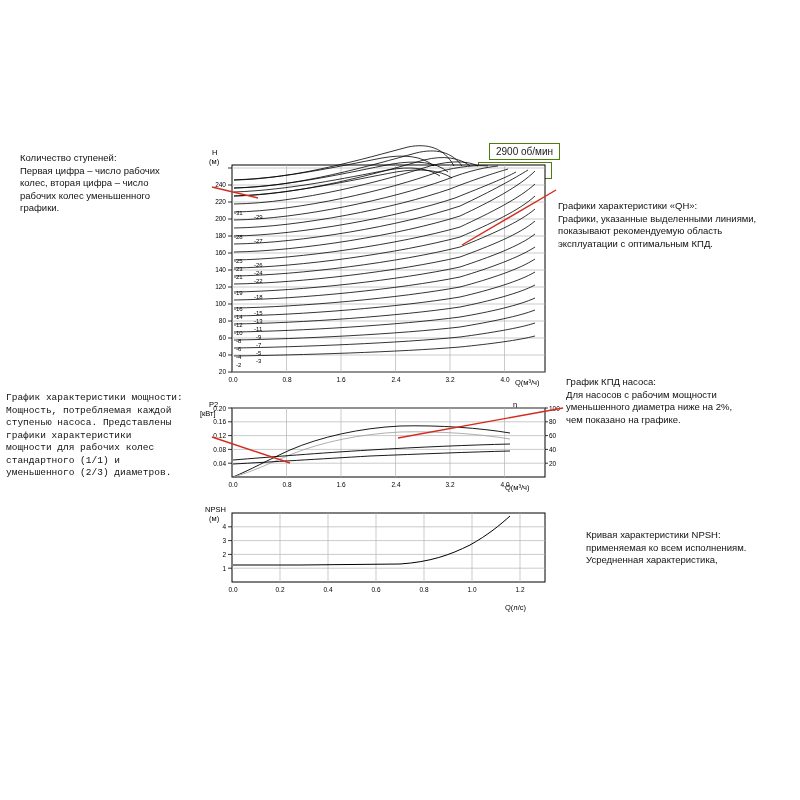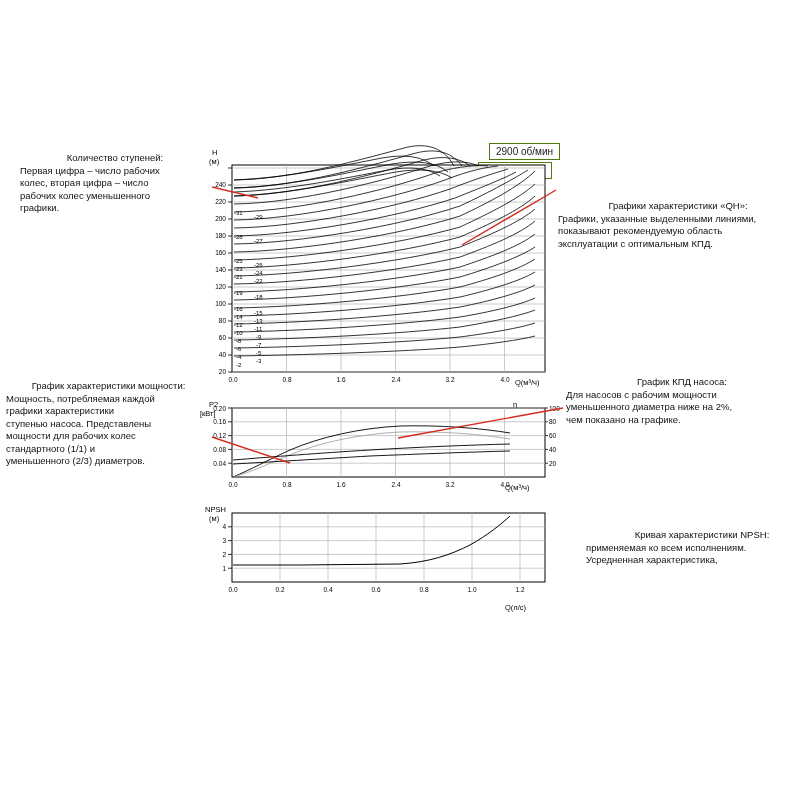--- a/index.html
+++ b/index.html
@@ -8,21 +8,21 @@
     background:#ffffff;
     font-family:"Liberation Sans", sans-serif;
     position:relative;
     overflow:hidden;
     color:#1a1a1a;
   }
   .wrap{position:absolute;left:0;top:0;width:800px;height:800px;}
 
   
   .note{position:absolute;font-size:9.5px;line-height:1.32;color:#111;}
-  .note .hd{font-weight:400;text-align:center;}
+  .note .hd{font-weight:400;}
   .note-left{text-align:left;}
 
   .axlabel{position:absolute;font-size:7.5px;color:#000;white-space:nowrap;}
 
   .badge{position:absolute;border:1px solid #4d7c0f;background:#fff;font-size:10px;
          padding:2px 6px;text-align:center;white-space:nowrap;}
 
   .curvelabel{position:absolute;font-size:7px;color:#000;}
 
   svg{display:block;}
@@ -41,25 +41,25 @@
     <div>графики.</div>
   </div>
 
   <div class="note note-left" style="left:558px;top:152px;width:240px;margin-top:48px;">
     <div class="hd">Графики характеристики «QH»:</div>
     <div>Графики, указанные выделенными линиями,</div>
     <div>показывают рекомендуемую область</div>
     <div>эксплуатации с оптимальным КПД.</div>
   </div>
 
-  <div class="note note-left" style="left:6px;top:380px;width:205px;">
+  <div class="note note-left" style="left:6px;top:392px;width:205px;font-family:Liberation Mono, monospace;">
     <div class="hd">График характеристики мощности:</div>
     <div>Мощность, потребляемая каждой</div>
+    <div>ступенью насоса. Представлены</div>
     <div>графики характеристики</div>
-    <div>ступенью насоса. Представлены</div>
     <div>мощности для рабочих колес</div>
     <div>стандартного (1/1) и</div>
     <div>уменьшенного (2/3) диаметров.</div>
   </div>
 
   <div class="note note-left" style="left:566px;top:376px;width:232px;">
     <div class="hd">График КПД насоса:</div>
     <div>Для насосов с рабочим мощности</div>
     <div>уменьшенного диаметра ниже на 2%,</div>
     <div>чем показано на графике.</div>

